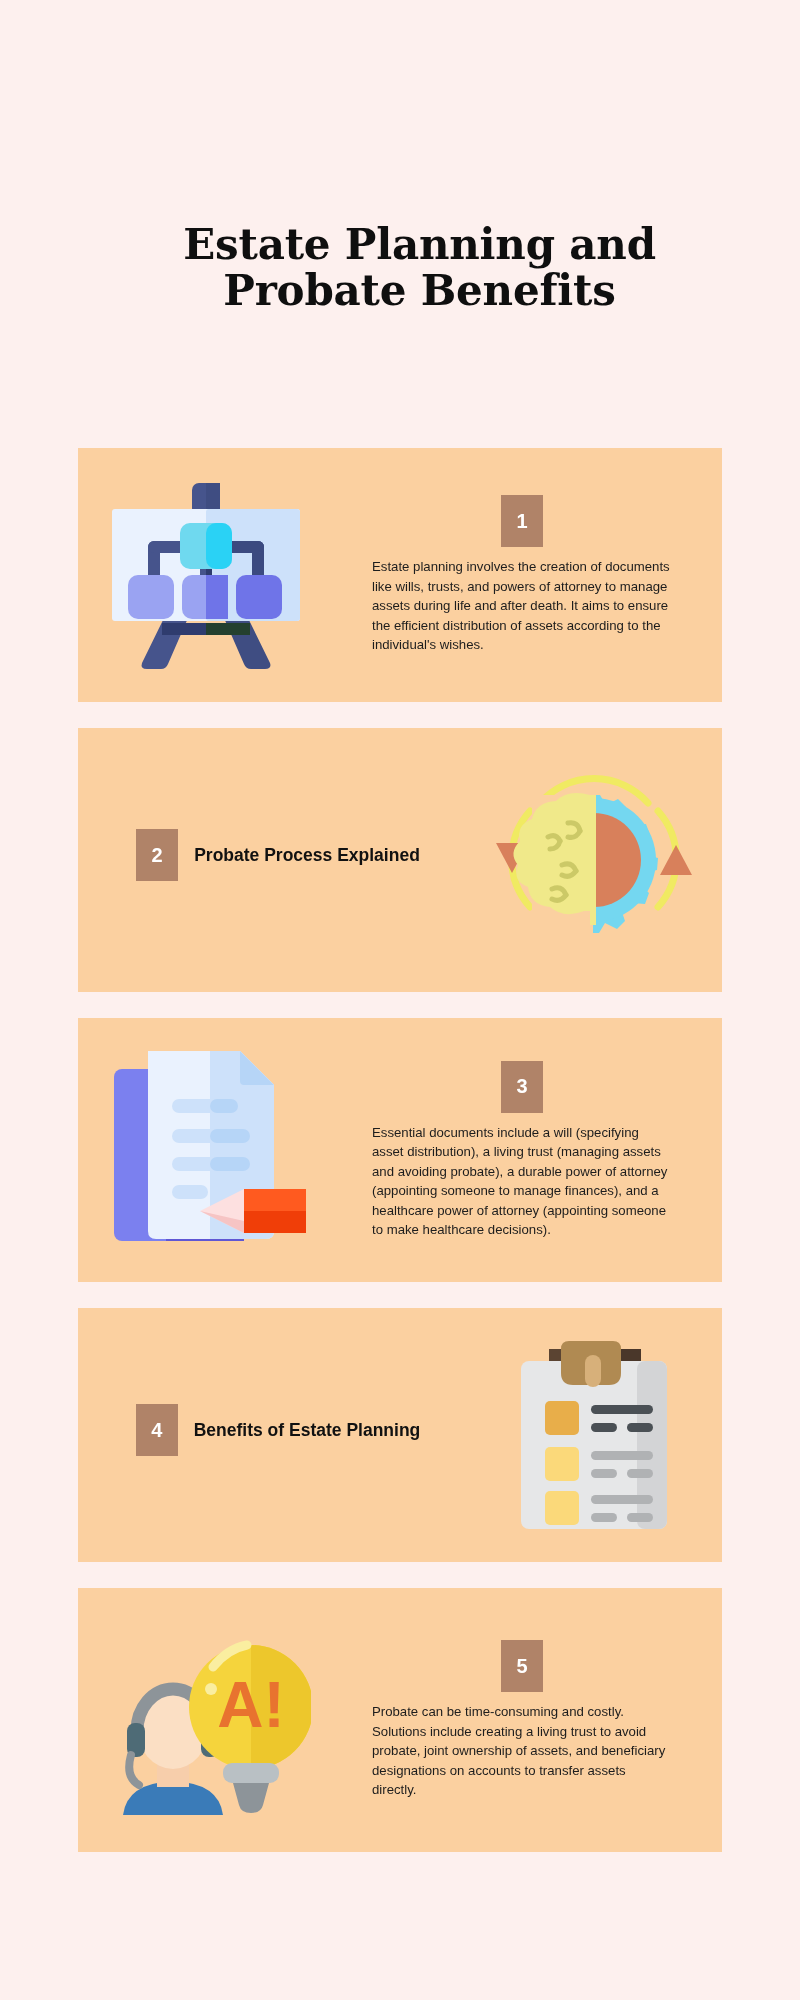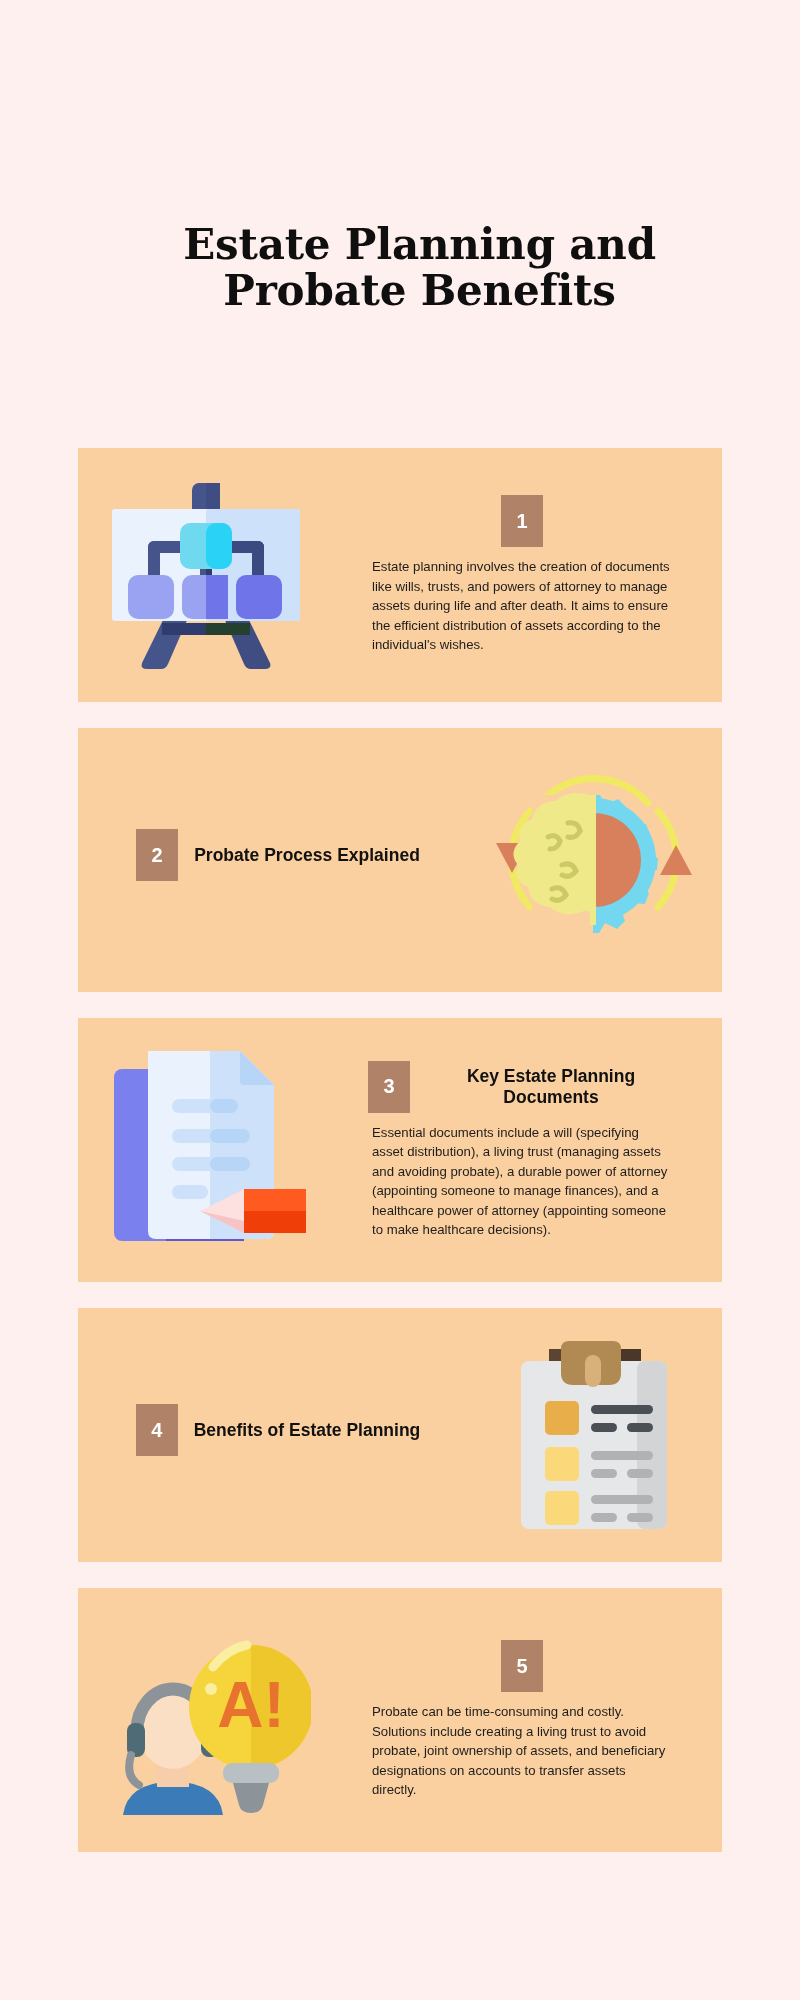--- a/index.html
+++ b/index.html
@@ -219,21 +219,20 @@
 
         <path d="M94 166 l44 -22 v44 Z" fill="#fde0e0"></path>
         <path d="M94 166 l44 10 v12 Z" fill="#f6c4c4"></path>
         <rect x="138" y="144" width="70" height="44" fill="#ff5a1f"></rect>
         <rect x="138" y="166" width="70" height="22" fill="#f03e08"></rect>
       </svg>
     </div>
     <div class="text-pane">
       <div class="head-row">
         <div class="num-badge">3</div>
-        <div class="head-title">Key Estate Planning Documents</div>
       </div>
       <div class="body-text">Essential documents include a will (specifying asset distribution), a living trust (managing assets and avoiding probate), a durable power of attorney (appointing someone to manage finances), and a healthcare power of attorney (appointing someone to make healthcare decisions).</div>
     </div>
   </div>
 
   <div class="card card-4 reverse">
     <div class="art-pane">
       <svg class="art-svg" width="170" height="200" viewBox="0 0 170 200">
 
         <rect x="40" y="14" width="92" height="24" fill="#5b4432"></rect>

